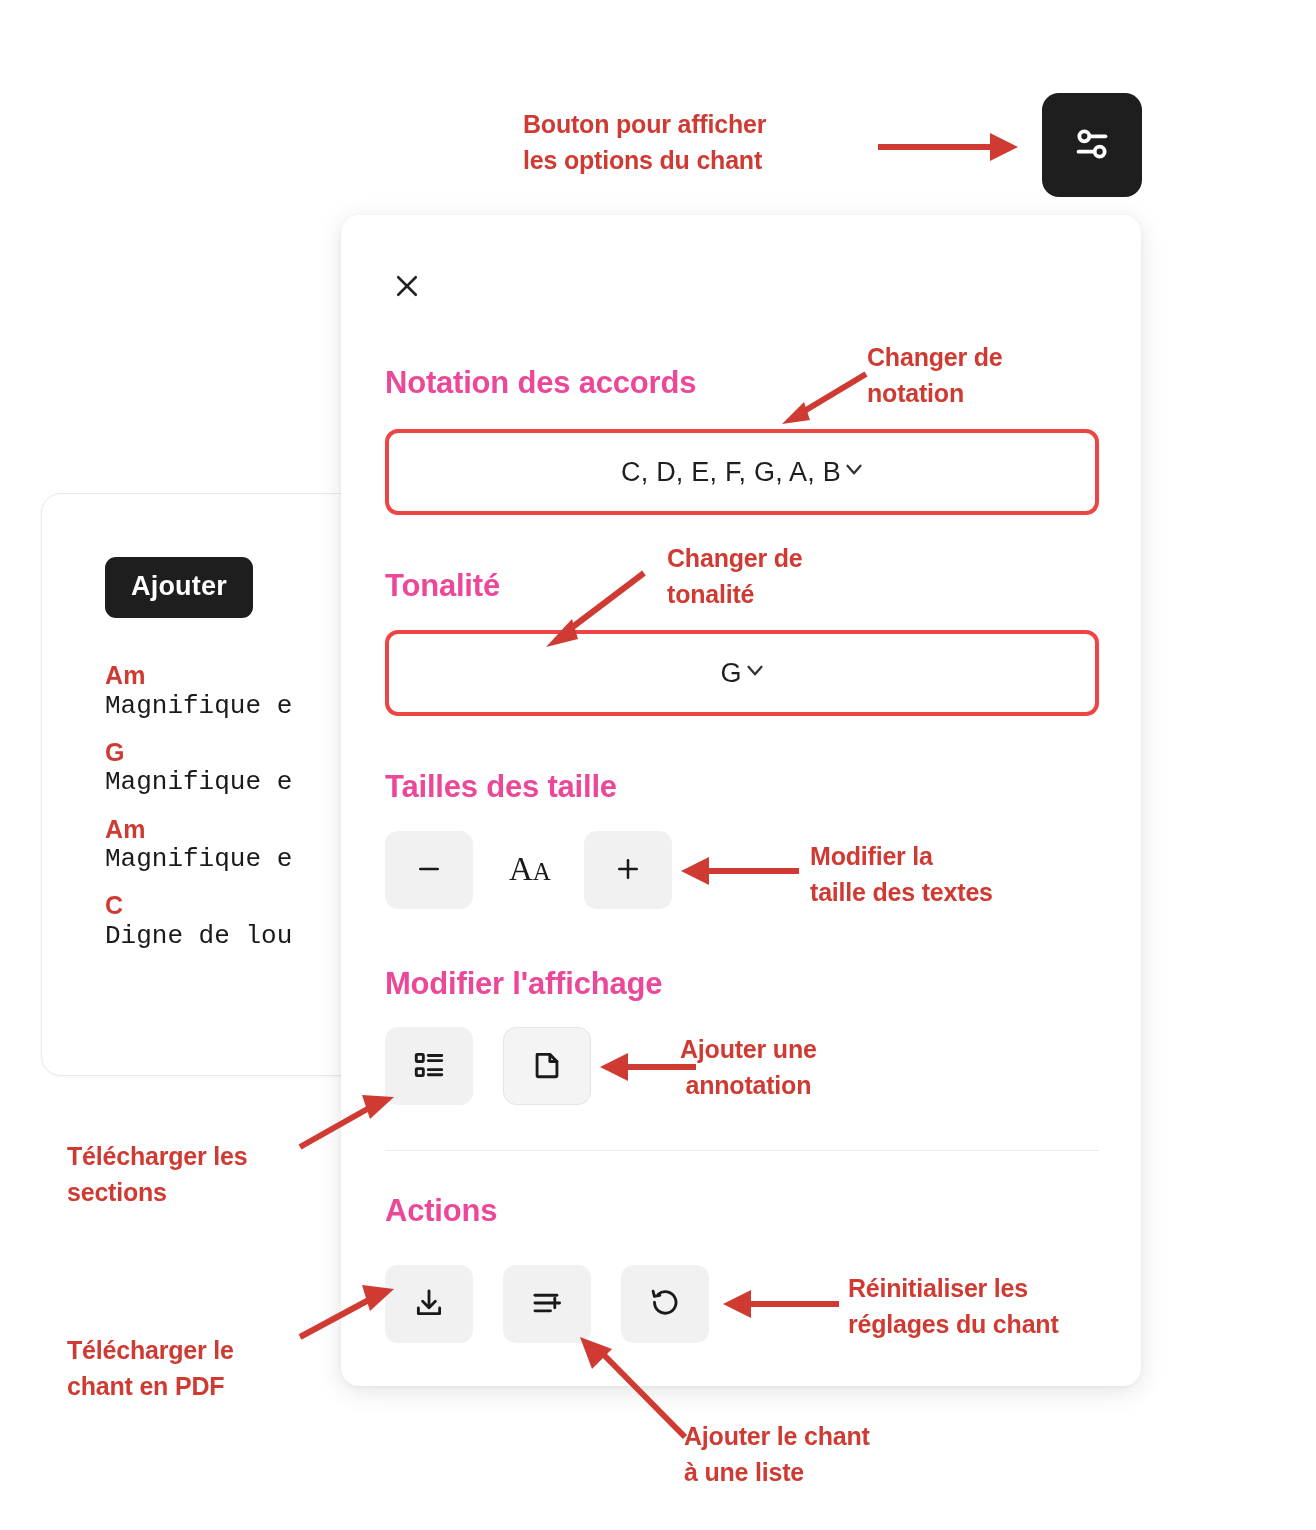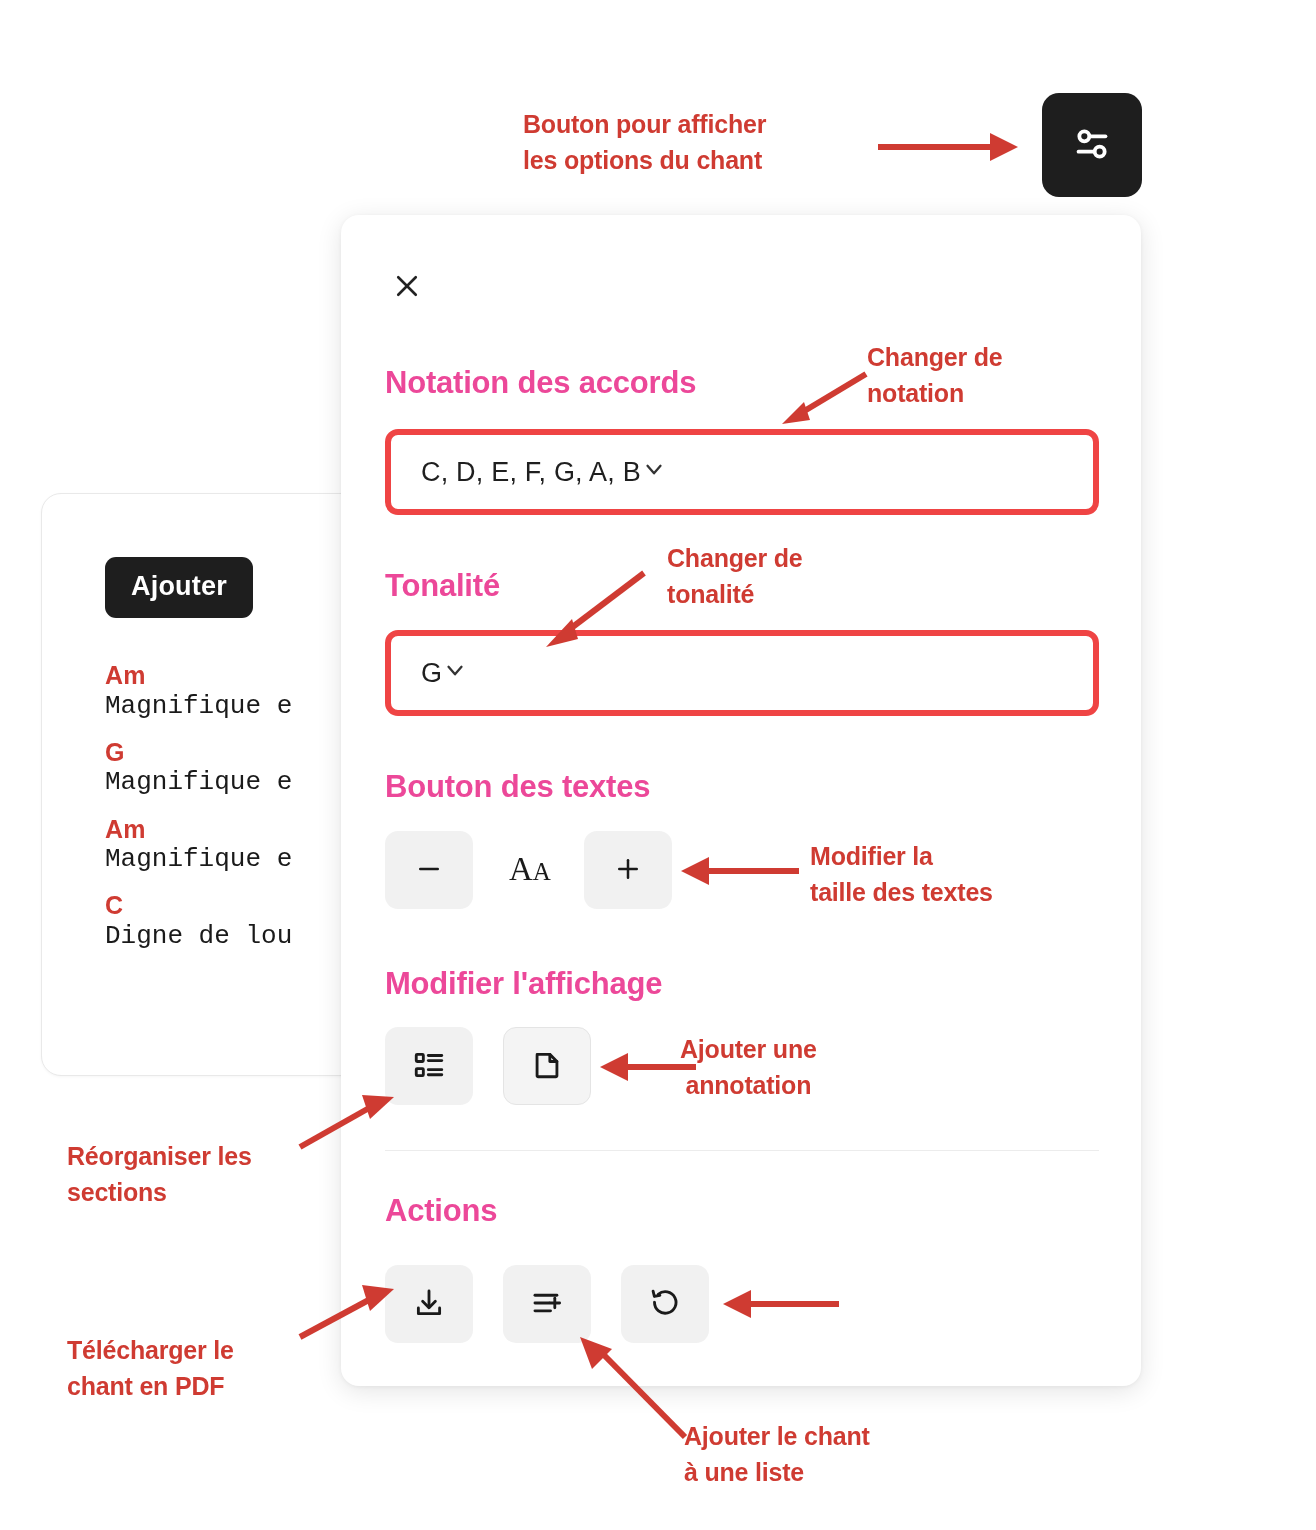--- a/index.html
+++ b/index.html
@@ -150,27 +150,27 @@
     color: #ec4899;
     letter-spacing: -0.2px;
     line-height: 1;
   }
 
   .select-box {
     position: absolute;
     left: 44px;
     width: 714px;
     height: 86px;
-    border: 6px solid #ef4444;
+    border: 4px solid #ef4444;
     border-radius: 13px;
     background: #ffffff;
     box-sizing: border-box;
     display: flex;
     align-items: center;
-    justify-content: flex-start;
+    justify-content: center;
     padding: 0 26px 0 30px;
     cursor: pointer;
     font-size: 27px;
     color: #1f1f1f;
     letter-spacing: 0.2px;
   }
 
   .sq-btn {
     position: absolute;
     width: 88px;
@@ -280,21 +280,21 @@
     <div class="section-label" style="top:355px;">Tonalité</div>
     <div class="select-box" style="top:415px;">
       <span>G</span>
       <span>
         <svg width="26" height="26" viewBox="0 0 24 24" fill="none" stroke="#333" stroke-width="2.1" stroke-linecap="round" stroke-linejoin="round">
           <polyline points="6,9 12,16 18,9"></polyline>
         </svg>
       </span>
     </div>
 
-    <div class="section-label" style="top:556px;">Bouton des textes</div>
+    <div class="section-label" style="top:556px;">Tailles des taille</div>
     <button class="sq-btn" style="left:44px; top:616px;">
       <span>
         <svg width="30" height="30" viewBox="0 0 24 24" fill="none" stroke="#1a1a1a" stroke-width="2" stroke-linecap="round">
           <line x1="5" y1="12" x2="19" y2="12"></line>
         </svg>
       </span>
     </button>
     <div class="aa-label" style="left:168px; top:638px;">
       <span class="big">A</span>
         <span class="small">A</span>
@@ -384,34 +384,36 @@
     <polygon points="28,2 0,16 28,30" fill="#cf3b32"></polygon>
   </svg>
 
   <div class="anno" style="left:680px; top:987px;text-align:center;"><span>Ajouter une
 annotation</span></div>
   <svg class="arrow-svg" style="left:600px; top:1006px;" width="100" height="40">
     <line x1="96" y1="16" x2="24" y2="16" stroke="#cf3b32" stroke-width="6"></line>
     <polygon points="28,2 0,16 28,30" fill="#cf3b32"></polygon>
   </svg>
 
-  <div class="anno" style="left:67px; top:1094px;">Réorganiser les
+  <div class="anno" style="left:67px; top:1094px;">Télécharger les
 sections</div>
   <svg class="arrow-svg" style="left:300px; top:1050px;" width="95" height="55">
     <line x1="0" y1="52" x2="78" y2="8" stroke="#cf3b32" stroke-width="6"></line>
     <polygon points="62,0 94,2 70,24" fill="#cf3b32"></polygon>
   </svg>
 
   <div class="anno" style="left:67px; top:1288px;">Télécharger le
 chant en PDF</div>
   <svg class="arrow-svg" style="left:300px; top:1240px;" width="95" height="55">
     <line x1="0" y1="52" x2="78" y2="10" stroke="#cf3b32" stroke-width="6"></line>
     <polygon points="62,0 94,4 70,26" fill="#cf3b32"></polygon>
   </svg>
 
+  <div class="anno" style="left:848px; top:1226px;">Réinitialiser les
+réglages du chant</div>
   <svg class="arrow-svg" style="left:723px; top:1243px;" width="118" height="40">
     <line x1="116" y1="16" x2="24" y2="16" stroke="#cf3b32" stroke-width="6"></line>
     <polygon points="28,2 0,16 28,30" fill="#cf3b32"></polygon>
   </svg>
 
   <div class="anno" style="left:684px; top:1374px;">Ajouter le chant
 à une liste</div>
   <svg class="arrow-svg" style="left:580px; top:1292px;" width="110" height="105">
     <line x1="105" y1="100" x2="22" y2="16" stroke="#cf3b32" stroke-width="6"></line>
     <polygon points="0,0 32,12 12,32" fill="#cf3b32"></polygon>

